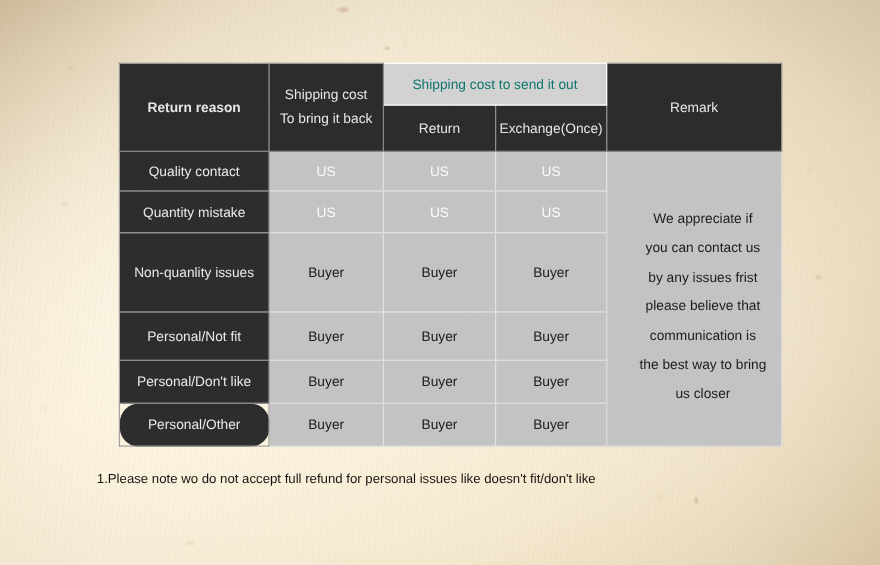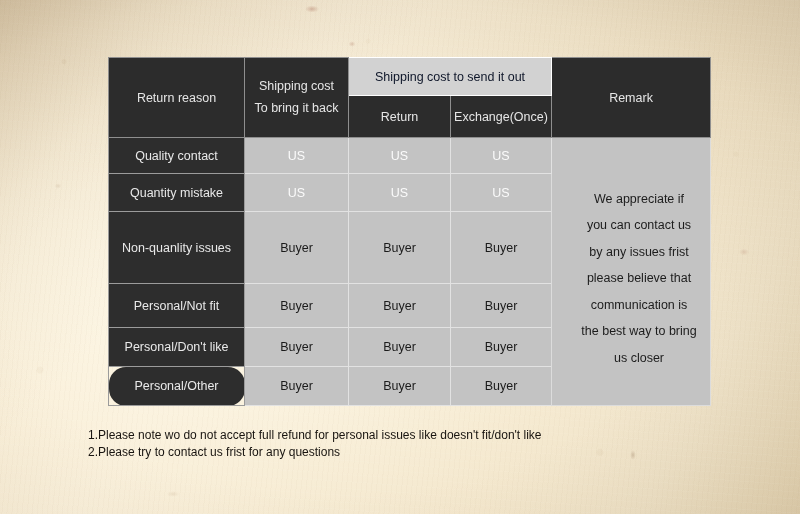--- a/index.html
+++ b/index.html
@@ -111,21 +111,21 @@
     border-color: #9b9b9b !important;
   }
   .dark-hdr {
     background-color: #2c2c2c;
     color: #e6e6e6;
     border-color: #8f8f8f !important;
   }
   
   .lighthdr {
     background-color: #d2d2d2;
-    color: #0f172a;
+    color: #0f766e;
     border-color: #ffffff !important;
     font-size: 12.5px;
   }
   
   .cell {
     background-color: #c3c3c3;
     color: #1b1b1b;
     border-color: #e2e2e2 !important;
   }
   .cell.us {
@@ -181,21 +181,21 @@
       <colgroup>
         <col style="width:136px">
         <col style="width:104px">
         <col style="width:102px">
         <col style="width:101px">
         <col style="width:159px">
       </colgroup>
       <tbody>
 
         <tr>
-          <td class="dark-hdr" rowspan="2" style="height:78px;">
+          <td class="dark-hdr" rowspan="2" style="height:78px;font-weight:bold;">
             <span>Return reason</span>
           </td>
           <td class="dark-hdr hdr-two-line" rowspan="2">
             <span>Shipping cost</span>
             <span>To bring it back</span>
           </td>
           <td class="lighthdr" colspan="2" style="height:37px;">
             <span>Shipping cost to send it out</span>
           </td>
           <td class="dark-hdr" rowspan="2">
@@ -274,17 +274,16 @@
           </td>
           <td class="cell">Buyer</td>
           <td class="cell">Buyer</td>
           <td class="cell">Buyer</td>
         </tr>
       </tbody>
     </table>
 
     <div class="notes">
       <div>1.Please note wo do not accept full refund for personal issues like doesn't fit/don't like</div>
-      <div>2.Please try to contact us frist for any questions</div>
     </div>
 
   </div>
 </div>
 
 </body></html>

